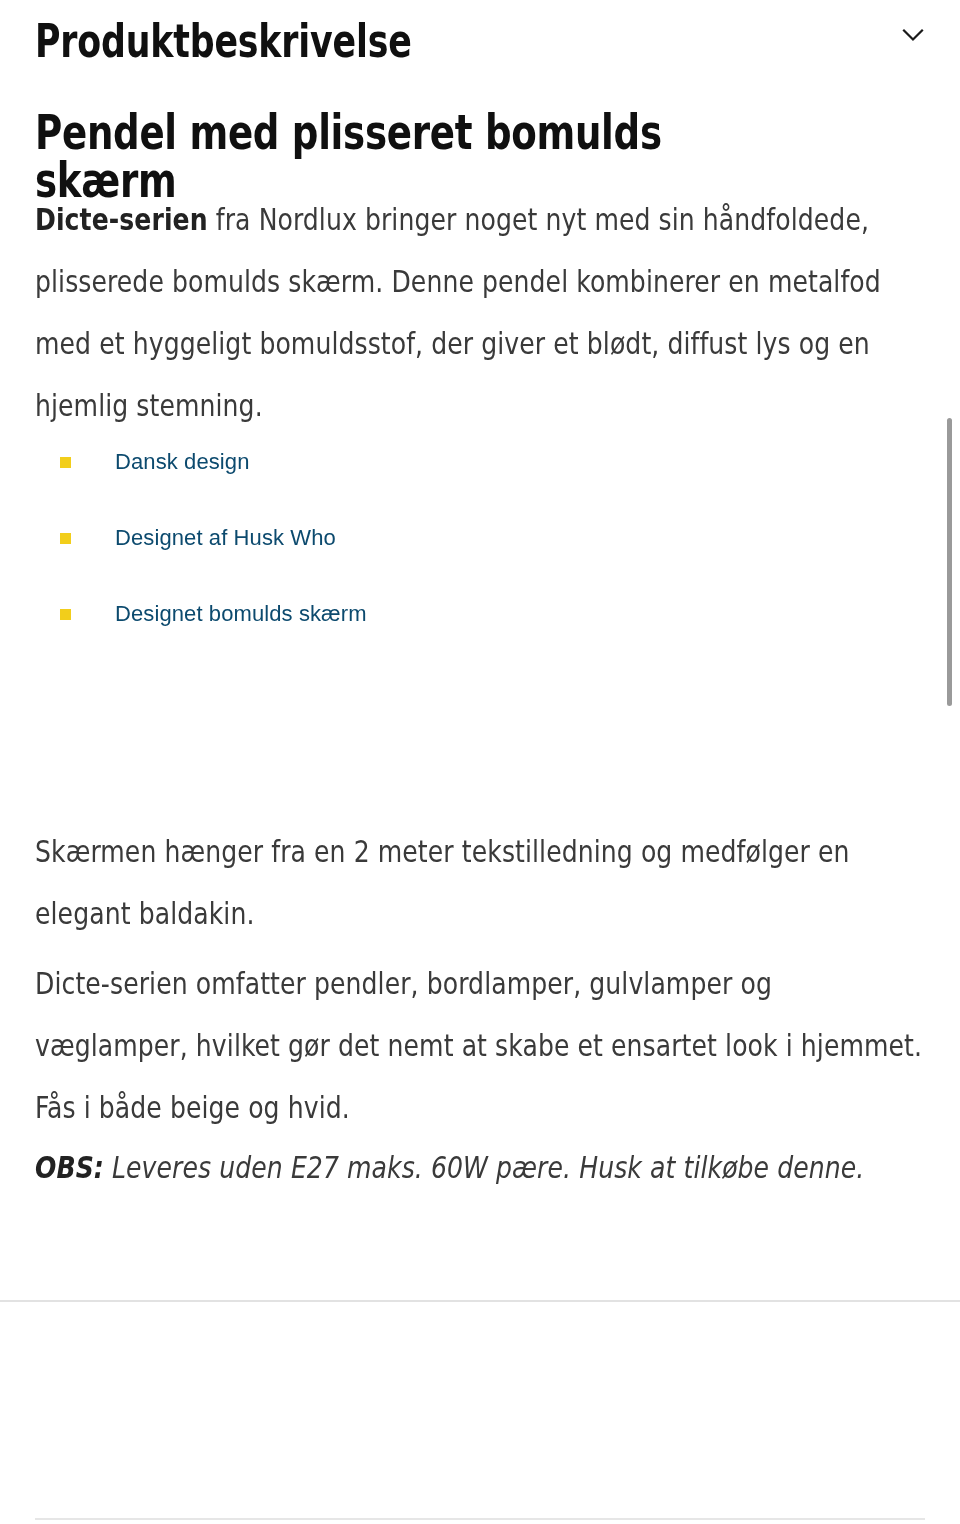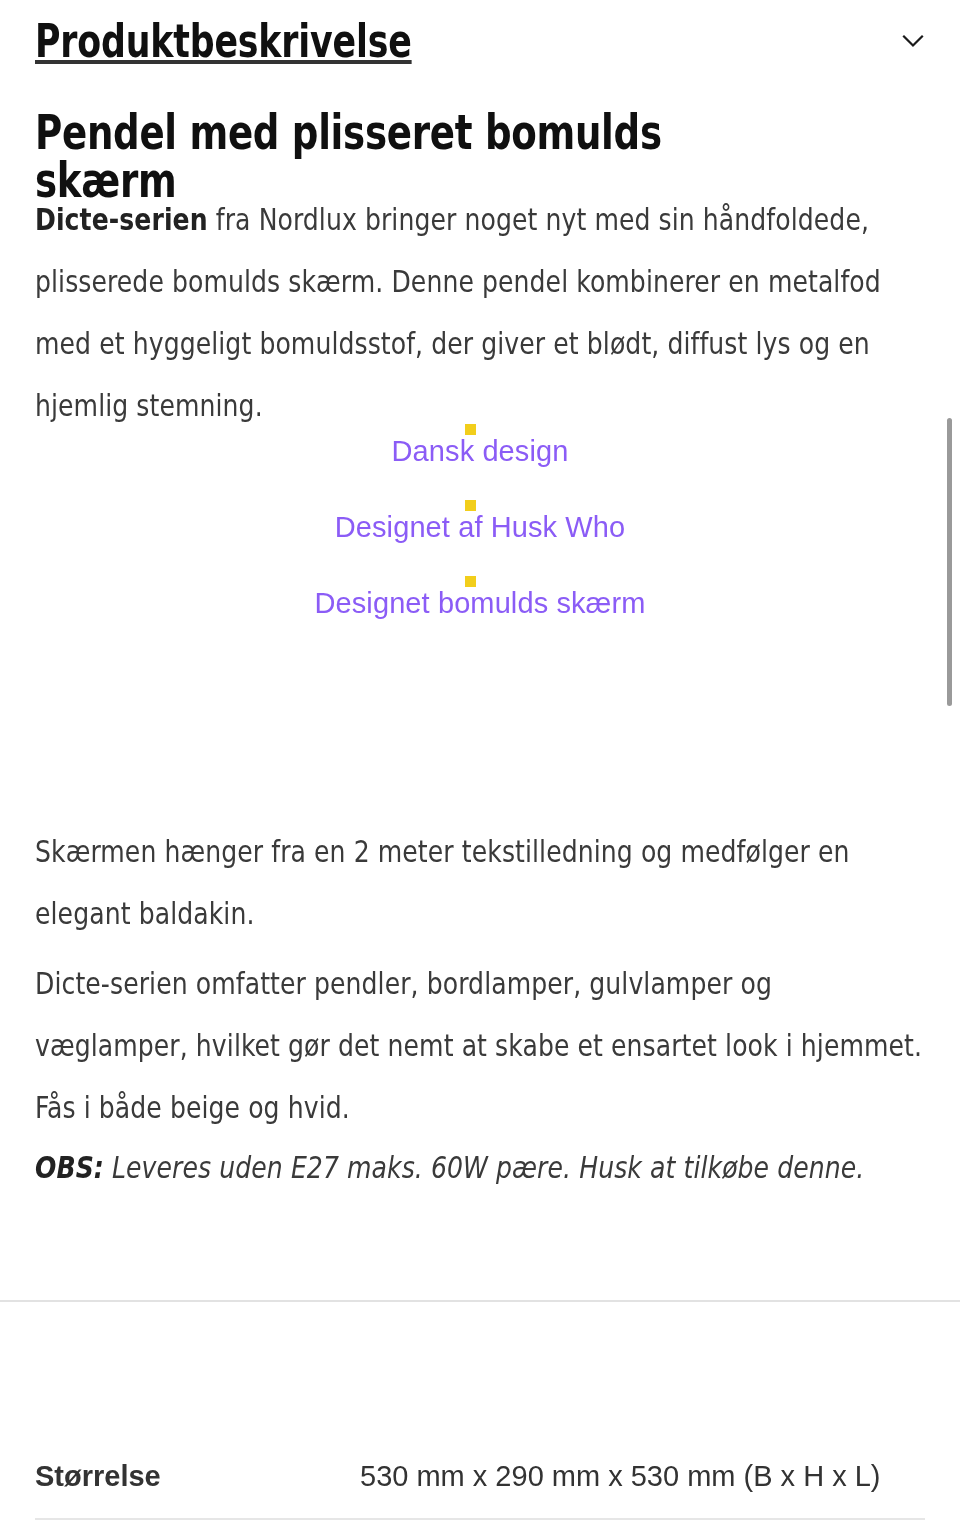--- a/index.html
+++ b/index.html
@@ -22,23 +22,22 @@
     height: 1524px;
     box-sizing: border-box;
   }
 
   
   .section-head {
     position: absolute;
     left: 35px;
     right: 30px;
     display: flex;
-    align-items: center;
+    align-items: flex-start;
     justify-content: space-between;
-    text-decoration: underline;
   }
   .section-title {
     font-family: "Liberation Sans Narrow", "DejaVu Sans Condensed", "Liberation Sans", sans-serif;
     font-stretch: condensed;
     font-weight: bold;
     color: #101010;
     letter-spacing: -0.2px;
     line-height: 1.0;
     margin: 0;
     transform: scaleX(0.84);
@@ -99,24 +98,23 @@
     right: 35px;
     margin: 0;
     padding: 0;
     list-style: none;
   }
   .bullets li {
     display: flex;
     align-items: center;
     height: 76px;
     font-family: "Liberation Sans", sans-serif;
-    font-size: 29px;
-    color: #8b5cf6;
+    font-size: 22px;
+    color: #0c4a6e;
     letter-spacing: 0.1px;
-    flex-direction: column;
   }
   .bullet-mark {
     flex: 0 0 auto;
     width: 11px;
     height: 11px;
     background: #f2ce1b;
     margin-left: 25px;
     margin-right: 44px;
   }
 
@@ -217,24 +215,20 @@
 
   <p class="para" style="top:952px;">Dicte-serien omfatter pendler, bordlamper, gulvlamper og væglamper, hvilket gør det nemt at skabe et ensartet look i hjemmet. Fås i både beige og hvid.</p>
 
   <p class="para" style="top:1136px;">
     <span class="obs">OBS:</span><i> Leveres uden E27 maks. 60W pære. Husk at tilkøbe denne.</i>
   </p>
 
   <div class="divider-full" style="top:1300px;"></div>
 
 
-  <div class="spec-row" style="top:1460px;">
-    <span class="spec-label">Størrelse</span>
-    <span class="spec-value">530 mm x 290 mm x 530 mm (B x H x L)</span>
-  </div>
 
   <div class="divider-inset" style="top:1518px;"></div>
 
   <div class="scrollbar-track">
     <div class="scrollbar-thumb" style="left:1px;top:418px;"></div>
   </div>
 
 </div>
 
 </body></html>

